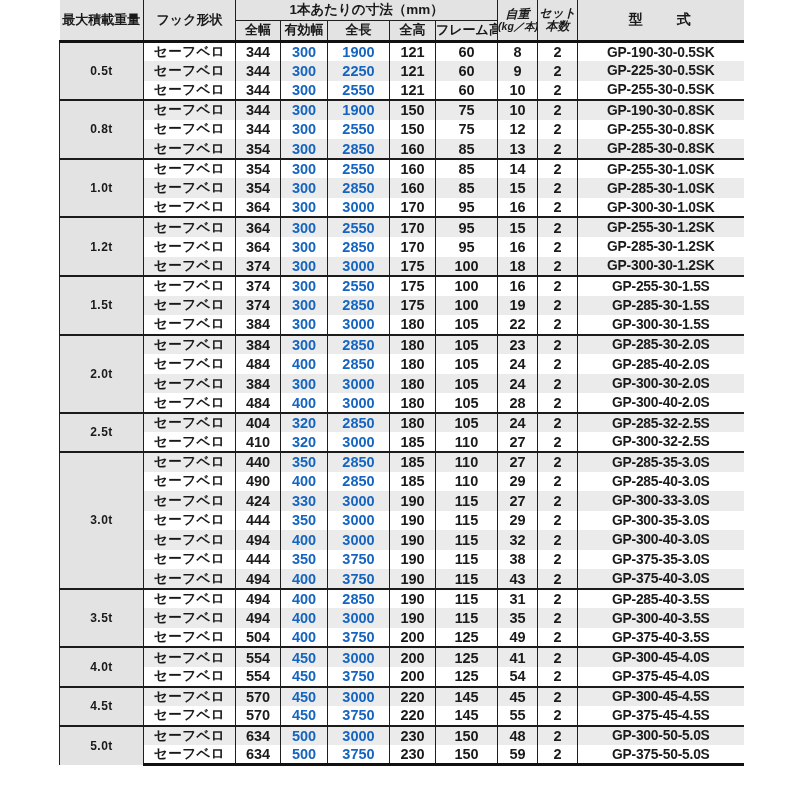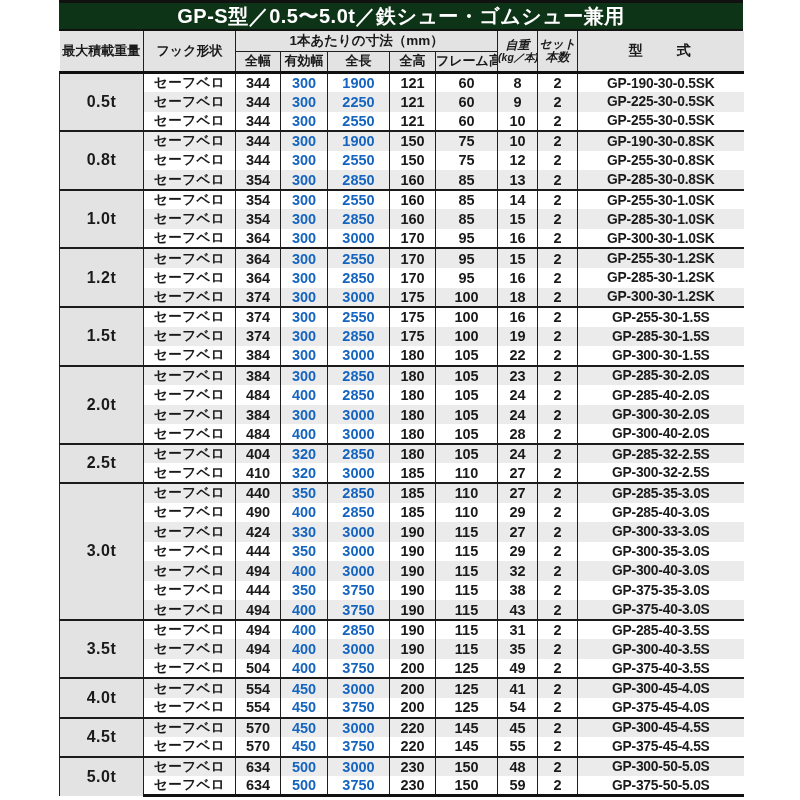--- a/index.html
+++ b/index.html
@@ -73,34 +73,33 @@
   
   tbody tr { height: 19.55px; }
   tbody td { font-size: 14.5px; }
   tbody tr.even td { background: #ebebeb; }
   tbody tr.odd td { background: #ffffff; }
   tbody tr.group-start td { border-top: 2px solid #1b1b1b; }
   tbody tr:last-child td { border-bottom: 3px solid #111111; }
   td.load-cell {
     background: #e3e3e3 !important;
     border-left: none;
-    font-size: 16px;
+    font-size: 12px;
     letter-spacing: 0.5px;
   }
   td.hook-cell { font-size: 13.5px; letter-spacing: 0.5px; }
   td.blue { color: #1565c0; }
   td.model-cell { font-size: 13.8px; letter-spacing: -0.2px; }
 </style>
 </head>
 <body>
 
 <div class="sheet">
   <div class="spec-wrap">
 
-    <div class="title-bar">GP-S型／0.5〜5.0t／鉄シュー・ゴムシュー兼用</div>
 
     <table class="spec">
       <colgroup>
         <col style="width:84px">
         <col style="width:92px">
         <col style="width:45px">
         <col style="width:47px">
         <col style="width:62px">
         <col style="width:46px">
         <col style="width:62px">

